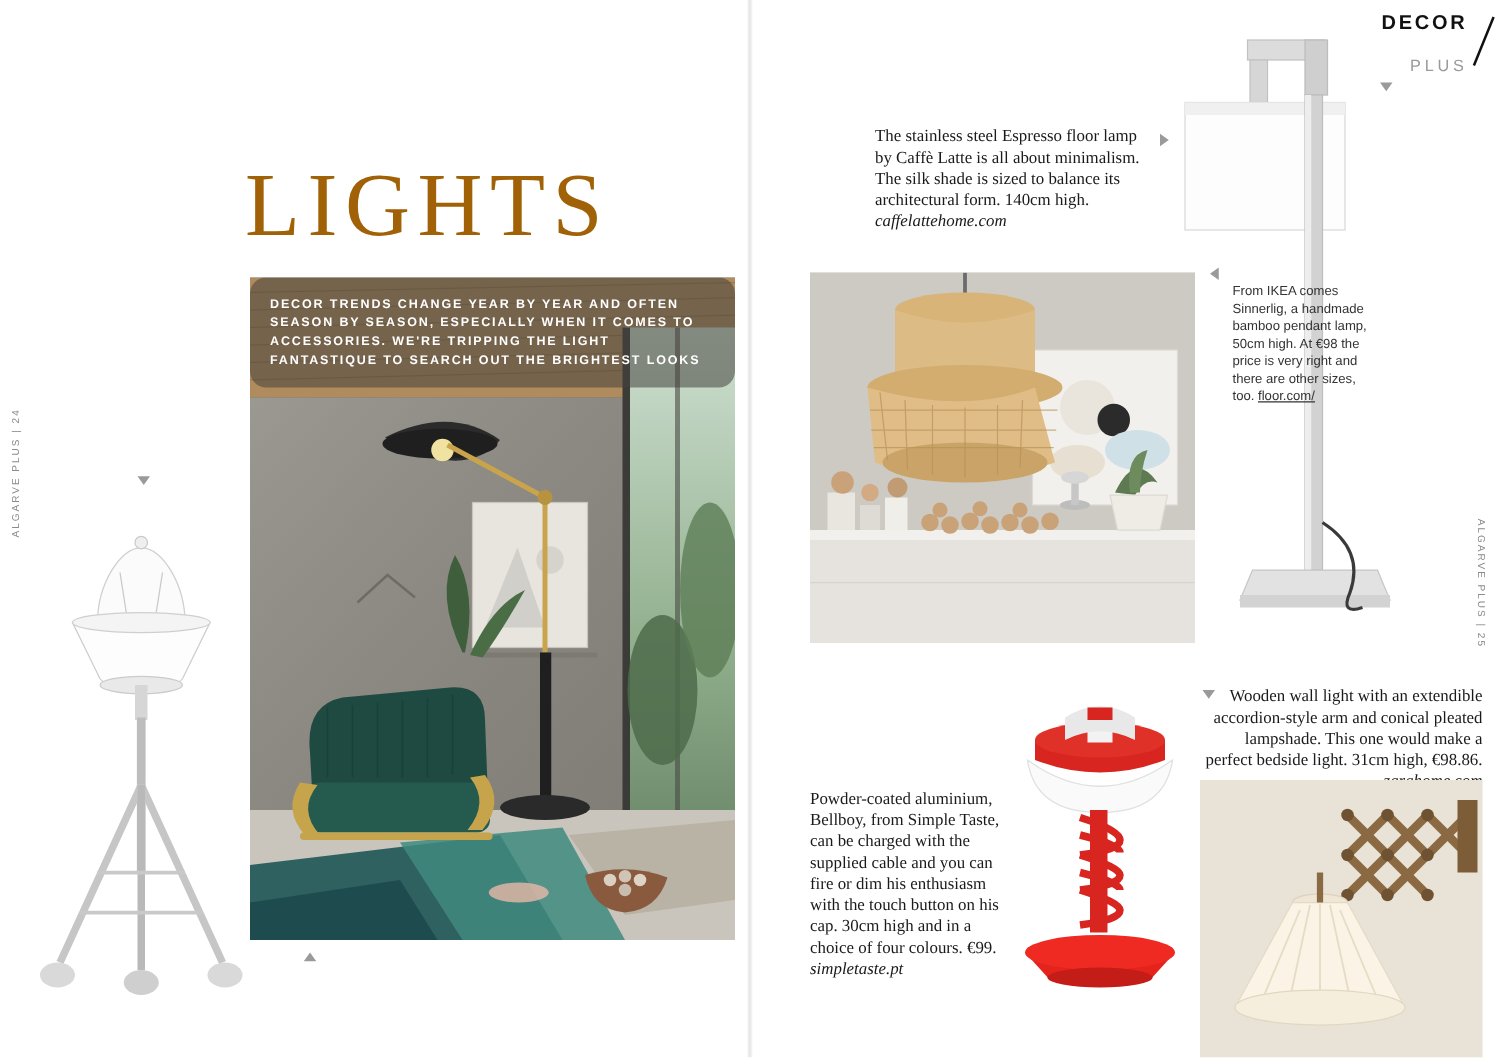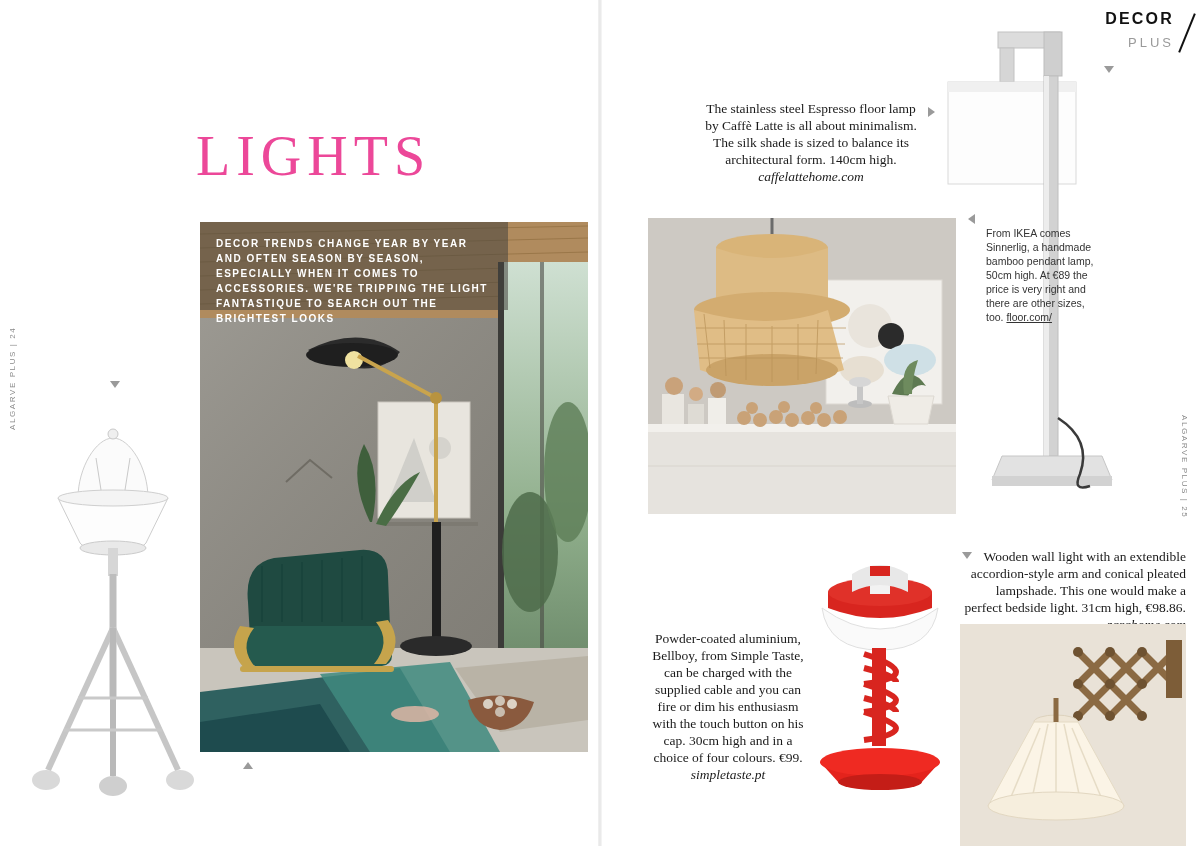--- a/index.html
+++ b/index.html
@@ -33,37 +33,37 @@
     left:1189px;top:415px;
     transform:rotate(90deg);transform-origin:left top;
   }
 
   
   .decorplus{
     position:absolute;right:26px;top:10px;text-align:right;
     font-family:"Liberation Sans", sans-serif;
   }
   .decorplus .d1{font-size:16px;letter-spacing:2.2px;color:#111;font-weight:700;}
-  .decorplus .d2{font-size:13px;letter-spacing:3px;color:#9a9a9a;margin-top:7px;}
+  .decorplus .d2{font-size:13px;letter-spacing:3px;color:#9a9a9a;margin-top:17px;}
   .decorplus .slash{
     position:absolute;right:-14px;top:2px;width:2px;height:42px;
     background:#111;transform:rotate(22deg);
   }
 
   
   .bright{
     position:absolute;left:66px;top:44px;
     font-family:"Liberation Serif", serif;
     font-style:italic;font-size:104px;line-height:1;color:#111;
     letter-spacing:-1px;
   }
   .lights{
     position:absolute;left:196px;top:128px;
     font-family:"Liberation Serif", serif;
-    font-size:56px;line-height:1;color:#ec4899;letter-spacing:6px;
+    font-size:72px;line-height:1;color:#a16207;letter-spacing:6px;
   }
 
   
   .cap-serif{
     font-family:"Liberation Serif", serif;
     font-size:13.5px;line-height:17px;color:#1a1a1a;
   }
   .cap-serif .src{font-style:italic;}
   .cap-sans{
     font-family:"Liberation Sans", sans-serif;
@@ -86,41 +86,41 @@
 
   
   .diana-lamp{position:absolute;left:18px;top:398px;width:190px;height:420px;}
 
   
   .hero{
     position:absolute;left:200px;top:222px;width:388px;height:530px;
     background:#6f6a60;overflow:hidden;
   }
   .hero-intro{
-    position:absolute;left:0;top:0;width:308px;height:88px;
+    position:absolute;left:0;top:0;width:388px;height:88px;
     background:rgba(70,68,62,0.55);
     font-family:"Liberation Sans", sans-serif;
     font-size:10px;letter-spacing:1.5px;line-height:15px;
-    color:#fff;font-weight:700;padding:14px 16px 0 16px;box-sizing:border-box;
+    color:#fff;font-weight:700;padding:14px 16px 0 16px;box-sizing:border-box;border-radius:13px;
   }
   .hero-cap{position:absolute;left:240px;top:758px;width:300px;}
   .hero-cap-arrow{position:absolute;left:243px;top:762px;}
 
   
-  .espresso-cap{position:absolute;left:700px;top:100px;width:222px;text-align:center;}
+  .espresso-cap{position:absolute;left:700px;top:100px;width:222px;text-align:left;}
   .espresso-arrow{position:absolute;left:928px;top:107px;}
   .espresso-arrow2{position:absolute;left:1104px;top:66px;}
 
   .espresso-lamp{position:absolute;left:940px;top:18px;width:180px;height:490px;}
 
   .ikea-photo{position:absolute;left:648px;top:218px;width:308px;height:296px;overflow:hidden;background:#cfcbc6;}
   .ikea-cap{position:absolute;left:986px;top:226px;width:108px;}
   .ikea-arrow{position:absolute;left:968px;top:214px;}
 
-  .bellboy-cap{position:absolute;left:648px;top:630px;width:160px;text-align:center;}
+  .bellboy-cap{position:absolute;left:648px;top:630px;width:160px;text-align:left;}
   .bellboy-lamp{position:absolute;left:800px;top:548px;width:160px;height:250px;}
 
   .zara-cap{position:absolute;left:960px;top:548px;width:226px;text-align:right;}
   .zara-arrow{position:absolute;left:962px;top:552px;}
   .zara-photo{position:absolute;left:960px;top:624px;width:226px;height:222px;overflow:hidden;background:#e7e1d9;}
 
   
 </style>
 </head>
 <body>
@@ -335,21 +335,21 @@
       <rect x="209" y="166" width="6" height="20" fill="#c7c7c7"></rect>
       <ellipse cx="212" cy="164" rx="11" ry="5" fill="#d6d6d6"></ellipse>
 
       <path d="M244 176 q16 -34 34 -8 q-10 -4 -18 10 Z" fill="#5e7a52"></path>
       <path d="M256 176 q-4 -30 14 -34 q-6 18 -6 34 Z" fill="#6e8b5e"></path>
       <path d="M240 178 L286 178 L280 206 L246 206 Z" fill="#efece6" stroke="#ddd9d2"></path>
     </svg>
   </div>
   <div class="ikea-arrow tri tri-left"></div>
   <div class="ikea-cap cap-sans">
-    <span>From IKEA comes Sinnerlig, a handmade bamboo pendant lamp, 50cm high. At €89 the price is very right and there are other sizes, too. </span><span class="src">floor.com/</span>
+    <span>From IKEA comes Sinnerlig, a handmade bamboo pendant lamp, 50cm high. At €98 the price is very right and there are other sizes, too. </span><span class="src">floor.com/</span>
   </div>
 
   <div class="bellboy-cap cap-serif">
     <span>Powder-coated aluminium, Bellboy, from Simple Taste, can be charged with the supplied cable and you can fire or dim his enthusiasm with the touch button on his cap. 30cm high and in a choice of four colours. €99. </span><span class="src">simpletaste.pt</span>
   </div>
 
   <svg class="bellboy-lamp" viewBox="0 0 160 250">
 
     <path d="M28 44 q52 -26 104 0 l0 16 q-52 20 -104 0 Z" fill="#d8251f"></path>
     <ellipse cx="80" cy="44" rx="52" ry="14" fill="#e03129"></ellipse>

